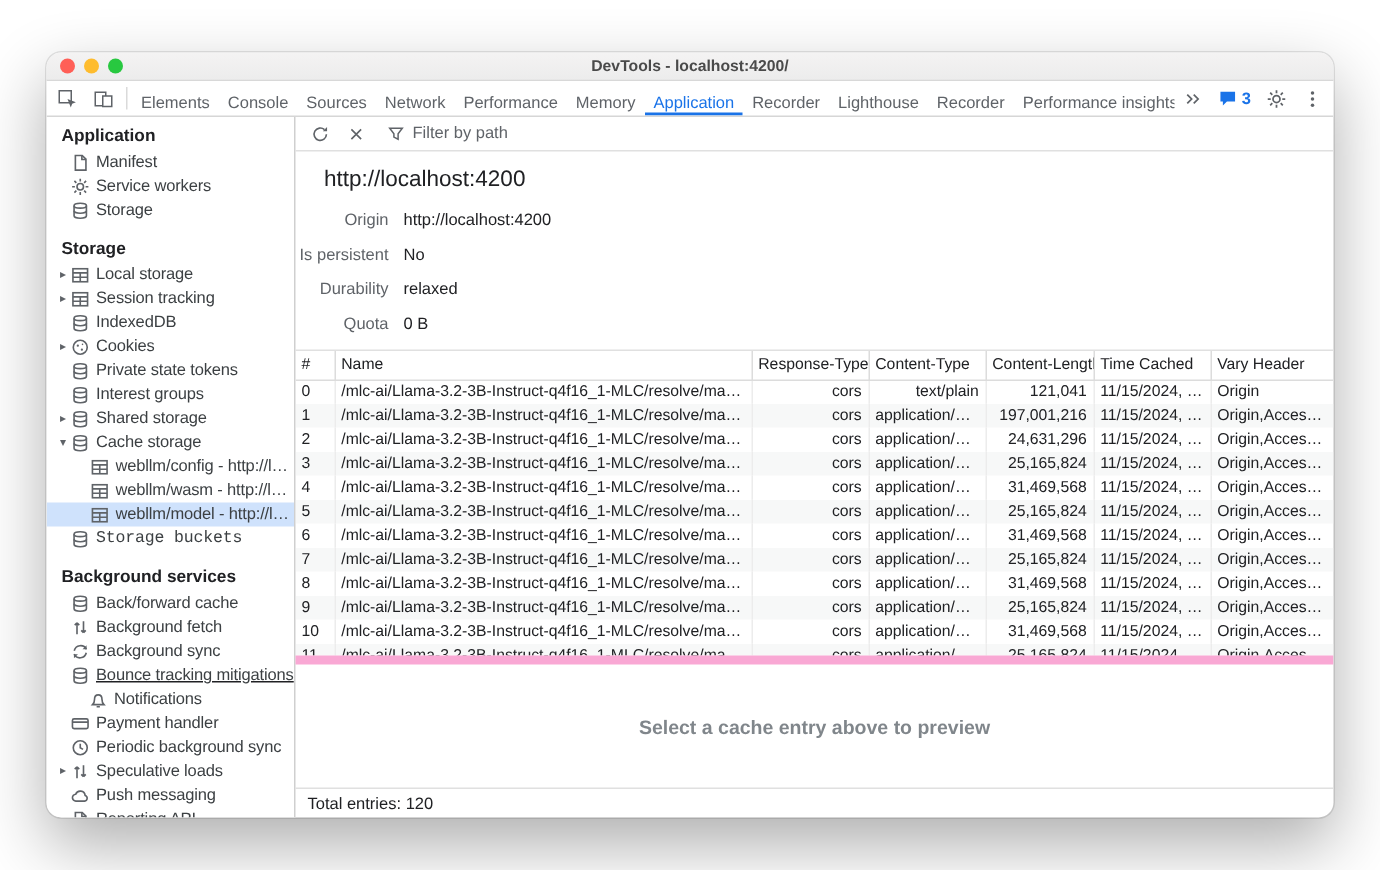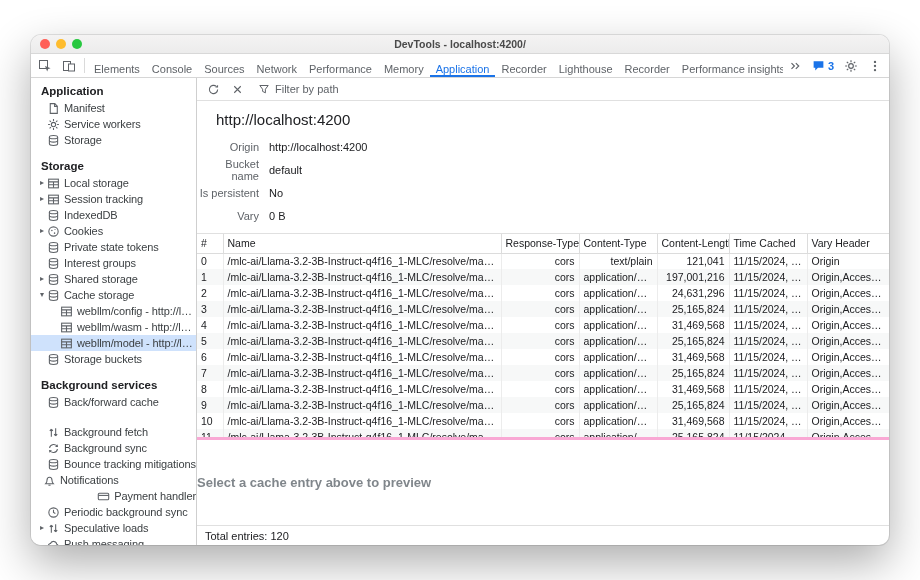--- a/index.html
+++ b/index.html
@@ -58,21 +58,21 @@
   .grid{height:204px;flex:0 0 auto;overflow:hidden;border-top:1px solid #e0e0e0}
   table{width:100%;border-collapse:collapse;table-layout:fixed;font-size:10.5px}
   col.c-num{width:26px}col.c-name{width:278px}col.c-rt{width:78px}col.c-ct{width:78px}
   col.c-cl{width:72px}col.c-tc{width:78px}col.c-vh{width:auto}
   th{height:19px;font-weight:400;text-align:left;color:#202124;border-bottom:1px solid #dcdcdc;border-right:1px solid #dcdcdc;padding:0 4px;white-space:nowrap;overflow:hidden}
   th:last-child,td:last-child{border-right:none}
   td{height:16px;padding:0 4px;border-right:1px solid #ececec;white-space:nowrap;overflow:hidden;text-overflow:ellipsis;color:#202124}
   td.c-rt,td.c-ct,td.c-cl{text-align:right}
   tbody tr:nth-child(even){background:#f7f8f8}
 
-  .preview{flex:1;border-top:3px solid #f9a8d4;display:flex;align-items:center;min-height:0}
+  .preview{flex:1;border-top:6px solid #f9a8d4;display:flex;align-items:center;justify-content:center;min-height:0}
   .preview span{color:#80868b;font-size:13px;font-weight:600}
   .statusbar{height:20px;flex:0 0 auto;border-top:1px solid #e0e0e0;display:flex;align-items:center;padding-left:8px;font-size:11px;color:#202124}
 </style>
 </head>
 <body>
 
 <div class="window" data-interactable="false">
 
   <div class="titlebar" data-interactable="false">
     <div class="traffic" data-interactable="false">
@@ -323,21 +323,21 @@
         <div class="tree-item selected" data-interactable="true" style="padding-left: 19px;">
           <span class="arrow" data-interactable="false"></span>
           <span class="icon tree-ic" data-interactable="false">
             <svg viewBox="0 0 12 12">
               <rect x="1.5" y="2" width="9" height="8" fill="none" stroke="#5f6368"></rect>
               <path d="M1.5 4.5h9M6 4.5V10M1.5 7.2h9" fill="none" stroke="#5f6368"></path>
             </svg>
           </span>
           <span class="tree-label" data-interactable="false">webllm/model - http://loc…</span>
         </div>
-        <div class="tree-item" data-interactable="true" style="padding-left: 6px;">
+        <div class="tree-item" data-interactable="true" style="padding-left: 6px; font-family: Liberation Mono, monospace;">
           <span class="arrow" data-interactable="false"></span>
           <span class="icon tree-ic" data-interactable="false">
             <svg viewBox="0 0 12 12">
               <ellipse cx="6" cy="2.9" rx="3.8" ry="1.5" fill="none" stroke="#5f6368"></ellipse>
               <path d="M2.2 2.9v6.2c0 .8 1.7 1.5 3.8 1.5s3.8-.7 3.8-1.5V2.9" fill="none" stroke="#5f6368"></path>
               <path d="M2.2 6c0 .8 1.7 1.5 3.8 1.5S9.8 6.8 9.8 6" fill="none" stroke="#5f6368"></path>
             </svg>
           </span>
           <span class="tree-label" data-interactable="false">Storage buckets</span>
         </div>
@@ -346,62 +346,62 @@
           <span class="arrow" data-interactable="false"></span>
           <span class="icon tree-ic" data-interactable="false">
             <svg viewBox="0 0 12 12">
               <ellipse cx="6" cy="2.9" rx="3.8" ry="1.5" fill="none" stroke="#5f6368"></ellipse>
               <path d="M2.2 2.9v6.2c0 .8 1.7 1.5 3.8 1.5s3.8-.7 3.8-1.5V2.9" fill="none" stroke="#5f6368"></path>
               <path d="M2.2 6c0 .8 1.7 1.5 3.8 1.5S9.8 6.8 9.8 6" fill="none" stroke="#5f6368"></path>
             </svg>
           </span>
           <span class="tree-label" data-interactable="false">Back/forward cache</span>
         </div>
-        <div class="tree-item" data-interactable="true" style="padding-left: 6px; margin-top: 14px;">
+        <div class="tree-item" data-interactable="true" style="padding-left: 6px;">
           <span class="arrow" data-interactable="false"></span>
           <span class="icon tree-ic" data-interactable="false">
             <svg viewBox="0 0 12 12">
               <path d="M4 10V3M4 3L2.6 4.4M4 3l1.4 1.4M8 2v7M8 9L6.6 7.6M8 9l1.4-1.4" fill="none" stroke="#5f6368"></path>
             </svg>
           </span>
           <span class="tree-label" data-interactable="false">Background fetch</span>
         </div>
         <div class="tree-item" data-interactable="true" style="padding-left: 6px;">
           <span class="arrow" data-interactable="false"></span>
           <span class="icon tree-ic" data-interactable="false">
             <svg viewBox="0 0 12 12">
               <path d="M9.8 4.5A4 4 0 0 0 2.3 5.4M2.2 7.5a4 4 0 0 0 7.5-.9" fill="none" stroke="#5f6368"></path>
               <path d="M9.9 2v2.5H7.4z" fill="#5f6368"></path>
               <path d="M2.1 10V7.5h2.5z" fill="#5f6368"></path>
             </svg>
           </span>
           <span class="tree-label" data-interactable="false">Background sync</span>
         </div>
-        <div class="tree-item" data-interactable="true" style="padding-left: 6px;">
+        <div class="tree-item" data-interactable="true" style="padding-left: 6px; text-decoration: underline;">
           <span class="arrow" data-interactable="false"></span>
           <span class="icon tree-ic" data-interactable="false">
             <svg viewBox="0 0 12 12">
               <ellipse cx="6" cy="2.9" rx="3.8" ry="1.5" fill="none" stroke="#5f6368"></ellipse>
               <path d="M2.2 2.9v6.2c0 .8 1.7 1.5 3.8 1.5s3.8-.7 3.8-1.5V2.9" fill="none" stroke="#5f6368"></path>
               <path d="M2.2 6c0 .8 1.7 1.5 3.8 1.5S9.8 6.8 9.8 6" fill="none" stroke="#5f6368"></path>
             </svg>
           </span>
           <span class="tree-label" data-interactable="false">Bounce tracking mitigations</span>
         </div>
-        <div class="tree-item" data-interactable="true" style="padding-left: 2px;">
+        <div class="tree-item" data-interactable="true" style="padding-left: 18px;">
           <span class="arrow" data-interactable="false"></span>
           <span class="icon tree-ic" data-interactable="false">
             <svg viewBox="0 0 12 12">
               <path d="M2.5 9h7c-.8-.8-1.2-1.6-1.2-3.2C8.3 4 7.4 3 6 3S3.7 4 3.7 5.8C3.7 7.4 3.3 8.2 2.5 9z" fill="none" stroke="#5f6368"></path>
               <path d="M5 10.3h2" stroke="#5f6368"></path>
             </svg>
           </span>
           <span class="tree-label" data-interactable="false">Notifications</span>
         </div>
-        <div class="tree-item" data-interactable="true" style="padding-left: 6px; justify-content: flex-end;">
+        <div class="tree-item" data-interactable="true" style="padding-left: 6px;">
           <span class="arrow" data-interactable="false"></span>
           <span class="icon tree-ic" data-interactable="false">
             <svg viewBox="0 0 12 12">
               <rect x="1.2" y="3" width="9.6" height="6" rx="1" fill="none" stroke="#5f6368"></rect>
               <path d="M1.2 5h9.6" stroke="#5f6368"></path>
             </svg>
           </span>
           <span class="tree-label" data-interactable="false">Payment handler</span>
         </div>
         <div class="tree-item" data-interactable="true" style="padding-left: 6px;">
@@ -472,29 +472,29 @@
       </div>
 
       <div class="cache-header" data-interactable="false">
         <div class="cache-title" data-interactable="false">http://localhost:4200</div>
         <div id="meta" data-interactable="false">
             <div class="meta-row" data-interactable="false">
               <div class="meta-label" data-interactable="false">Origin</div>
               <div class="meta-value" data-interactable="false">http://localhost:4200</div>
             </div>
             <div class="meta-row" data-interactable="false">
-              <div class="meta-label" data-interactable="false">Bucket name</div>
-              <div class="meta-value" data-interactable="false">default</div>
-            </div>
-            <div class="meta-row" data-interactable="false">
               <div class="meta-label" data-interactable="false">Is persistent</div>
               <div class="meta-value" data-interactable="false">No</div>
             </div>
             <div class="meta-row" data-interactable="false">
-              <div class="meta-label" data-interactable="false">Vary</div>
+              <div class="meta-label" data-interactable="false">Durability</div>
+              <div class="meta-value" data-interactable="false">relaxed</div>
+            </div>
+            <div class="meta-row" data-interactable="false">
+              <div class="meta-label" data-interactable="false">Quota</div>
               <div class="meta-value" data-interactable="false">0 B</div>
             </div>
           </div>
       </div>
 
       <div class="grid" data-interactable="false">
         <table data-interactable="false">
           <colgroup>
             <col class="c-num">
               <col class="c-name">

